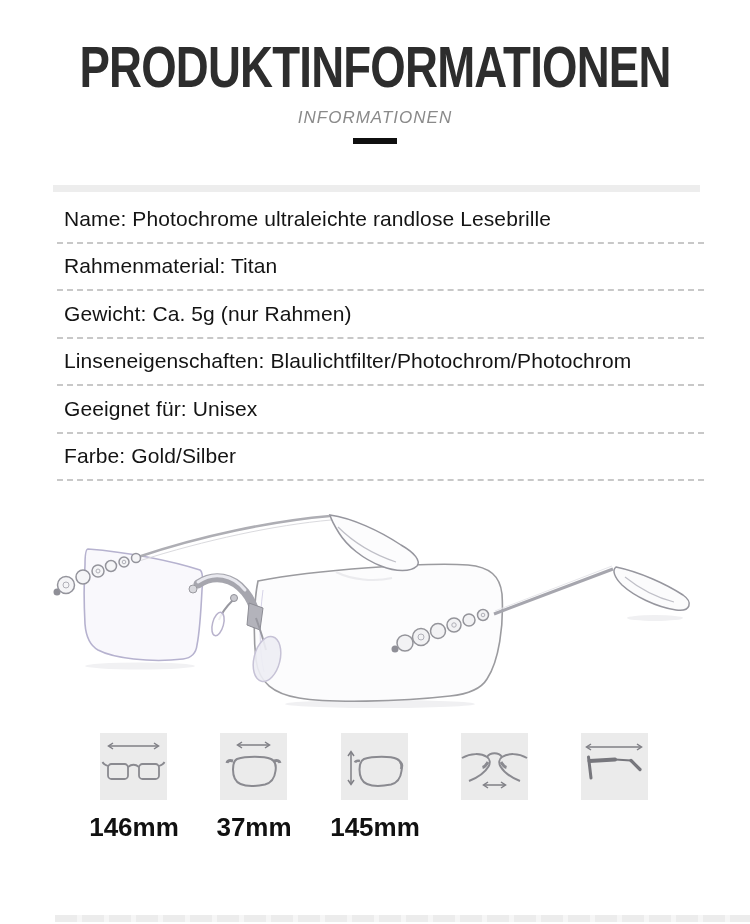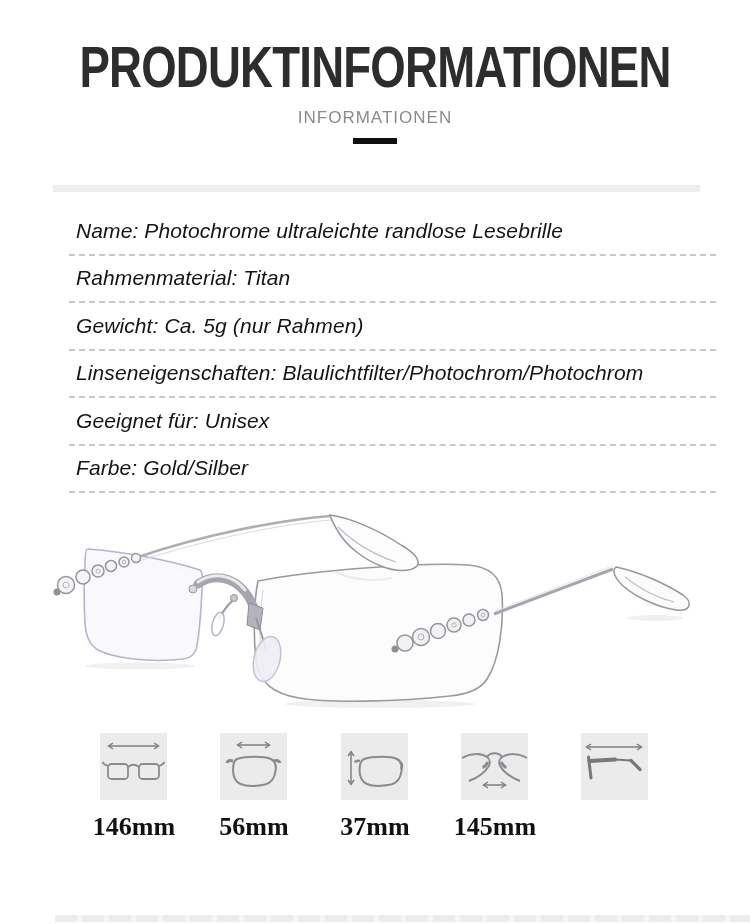--- a/index.html
+++ b/index.html
@@ -11,32 +11,32 @@
 
   
   .title{
     position:absolute;top:34px;left:0;width:750px;margin:0;
     text-align:center;font-size:57px;font-weight:800;color:#2d2d2d;
     letter-spacing:-1px;white-space:nowrap;
     transform:scaleX(0.80);transform-origin:50% 50%;
   }
   .subtitle{
     position:absolute;top:108px;left:0;width:750px;text-align:center;
-    font-size:17px;color:#8a8a8a;letter-spacing:1px;font-weight:500;
+    font-size:17px;color:#8a8a8a;letter-spacing:1px;font-weight:500;font-style:italic;
   }
   .title-dash{
     position:absolute;top:138px;left:353px;width:44px;height:6px;background:#0f0f0f;
   }
 
   
   .topbar{
     position:absolute;top:185px;left:53px;width:647px;height:7px;background:#ededed;
   }
   .specs{
-    position:absolute;top:192px;left:53px;width:647px;margin:16px;padding:0;list-style:none;font-style:italic;
+    position:absolute;top:192px;left:53px;width:647px;margin:4px;padding:0;list-style:none;
   }
   .spec-row{
     height:45.5px;display:flex;align-items:center;
     border-bottom:2px dashed #c8c8c8;
     font-size:21px;color:#141414;padding-left:7px;letter-spacing:0.1px;
     white-space:nowrap;
   }
 
   
   .glasses{position:absolute;top:480px;left:0;margin:0;width:750px;height:250px;}
@@ -46,21 +46,21 @@
   .tile{
     position:absolute;top:0;width:67px;height:67px;background:#ebebeb;
   }
   .tile:nth-child(1){left:100px}
   .tile:nth-child(2){left:220px}
   .tile:nth-child(3){left:341px}
   .tile:nth-child(4){left:461px}
   .tile:nth-child(5){left:581px}
   .tile svg{display:block}
 
-  .size-labels{position:absolute;top:812px;left:0;width:642px;height:30px;font-family:Liberation Serif, serif;}
+  .size-labels{position:absolute;top:812px;left:0;width:642px;height:30px;}
   .size-label{
     position:absolute;top:0;width:120px;text-align:center;
     font-size:26px;font-weight:700;color:#111;letter-spacing:0px;
   }
   .size-label:nth-child(1){left:74px}
   .size-label:nth-child(2){left:194px}
   .size-label:nth-child(3){left:315px}
   .size-label:nth-child(4){left:435px}
   .size-label:nth-child(5){left:555px}
 
@@ -235,20 +235,19 @@
           <path d="M34 26.5 L50 27.5" stroke-width="1.8"></path>
           <path d="M50 27.5 L59 36.5" stroke-width="3.2"></path>
         </g>
       </svg>
     </div>
 
   </div>
 
   <div class="size-labels">
     <div class="size-label">146mm</div>
-    <div class="size-label">56mm</div>
     <div class="size-label">37mm</div>
     <div class="size-label">145mm</div>
   </div>
 
   <div class="bottombar"></div>
 
 </div>
 
 </body></html>

